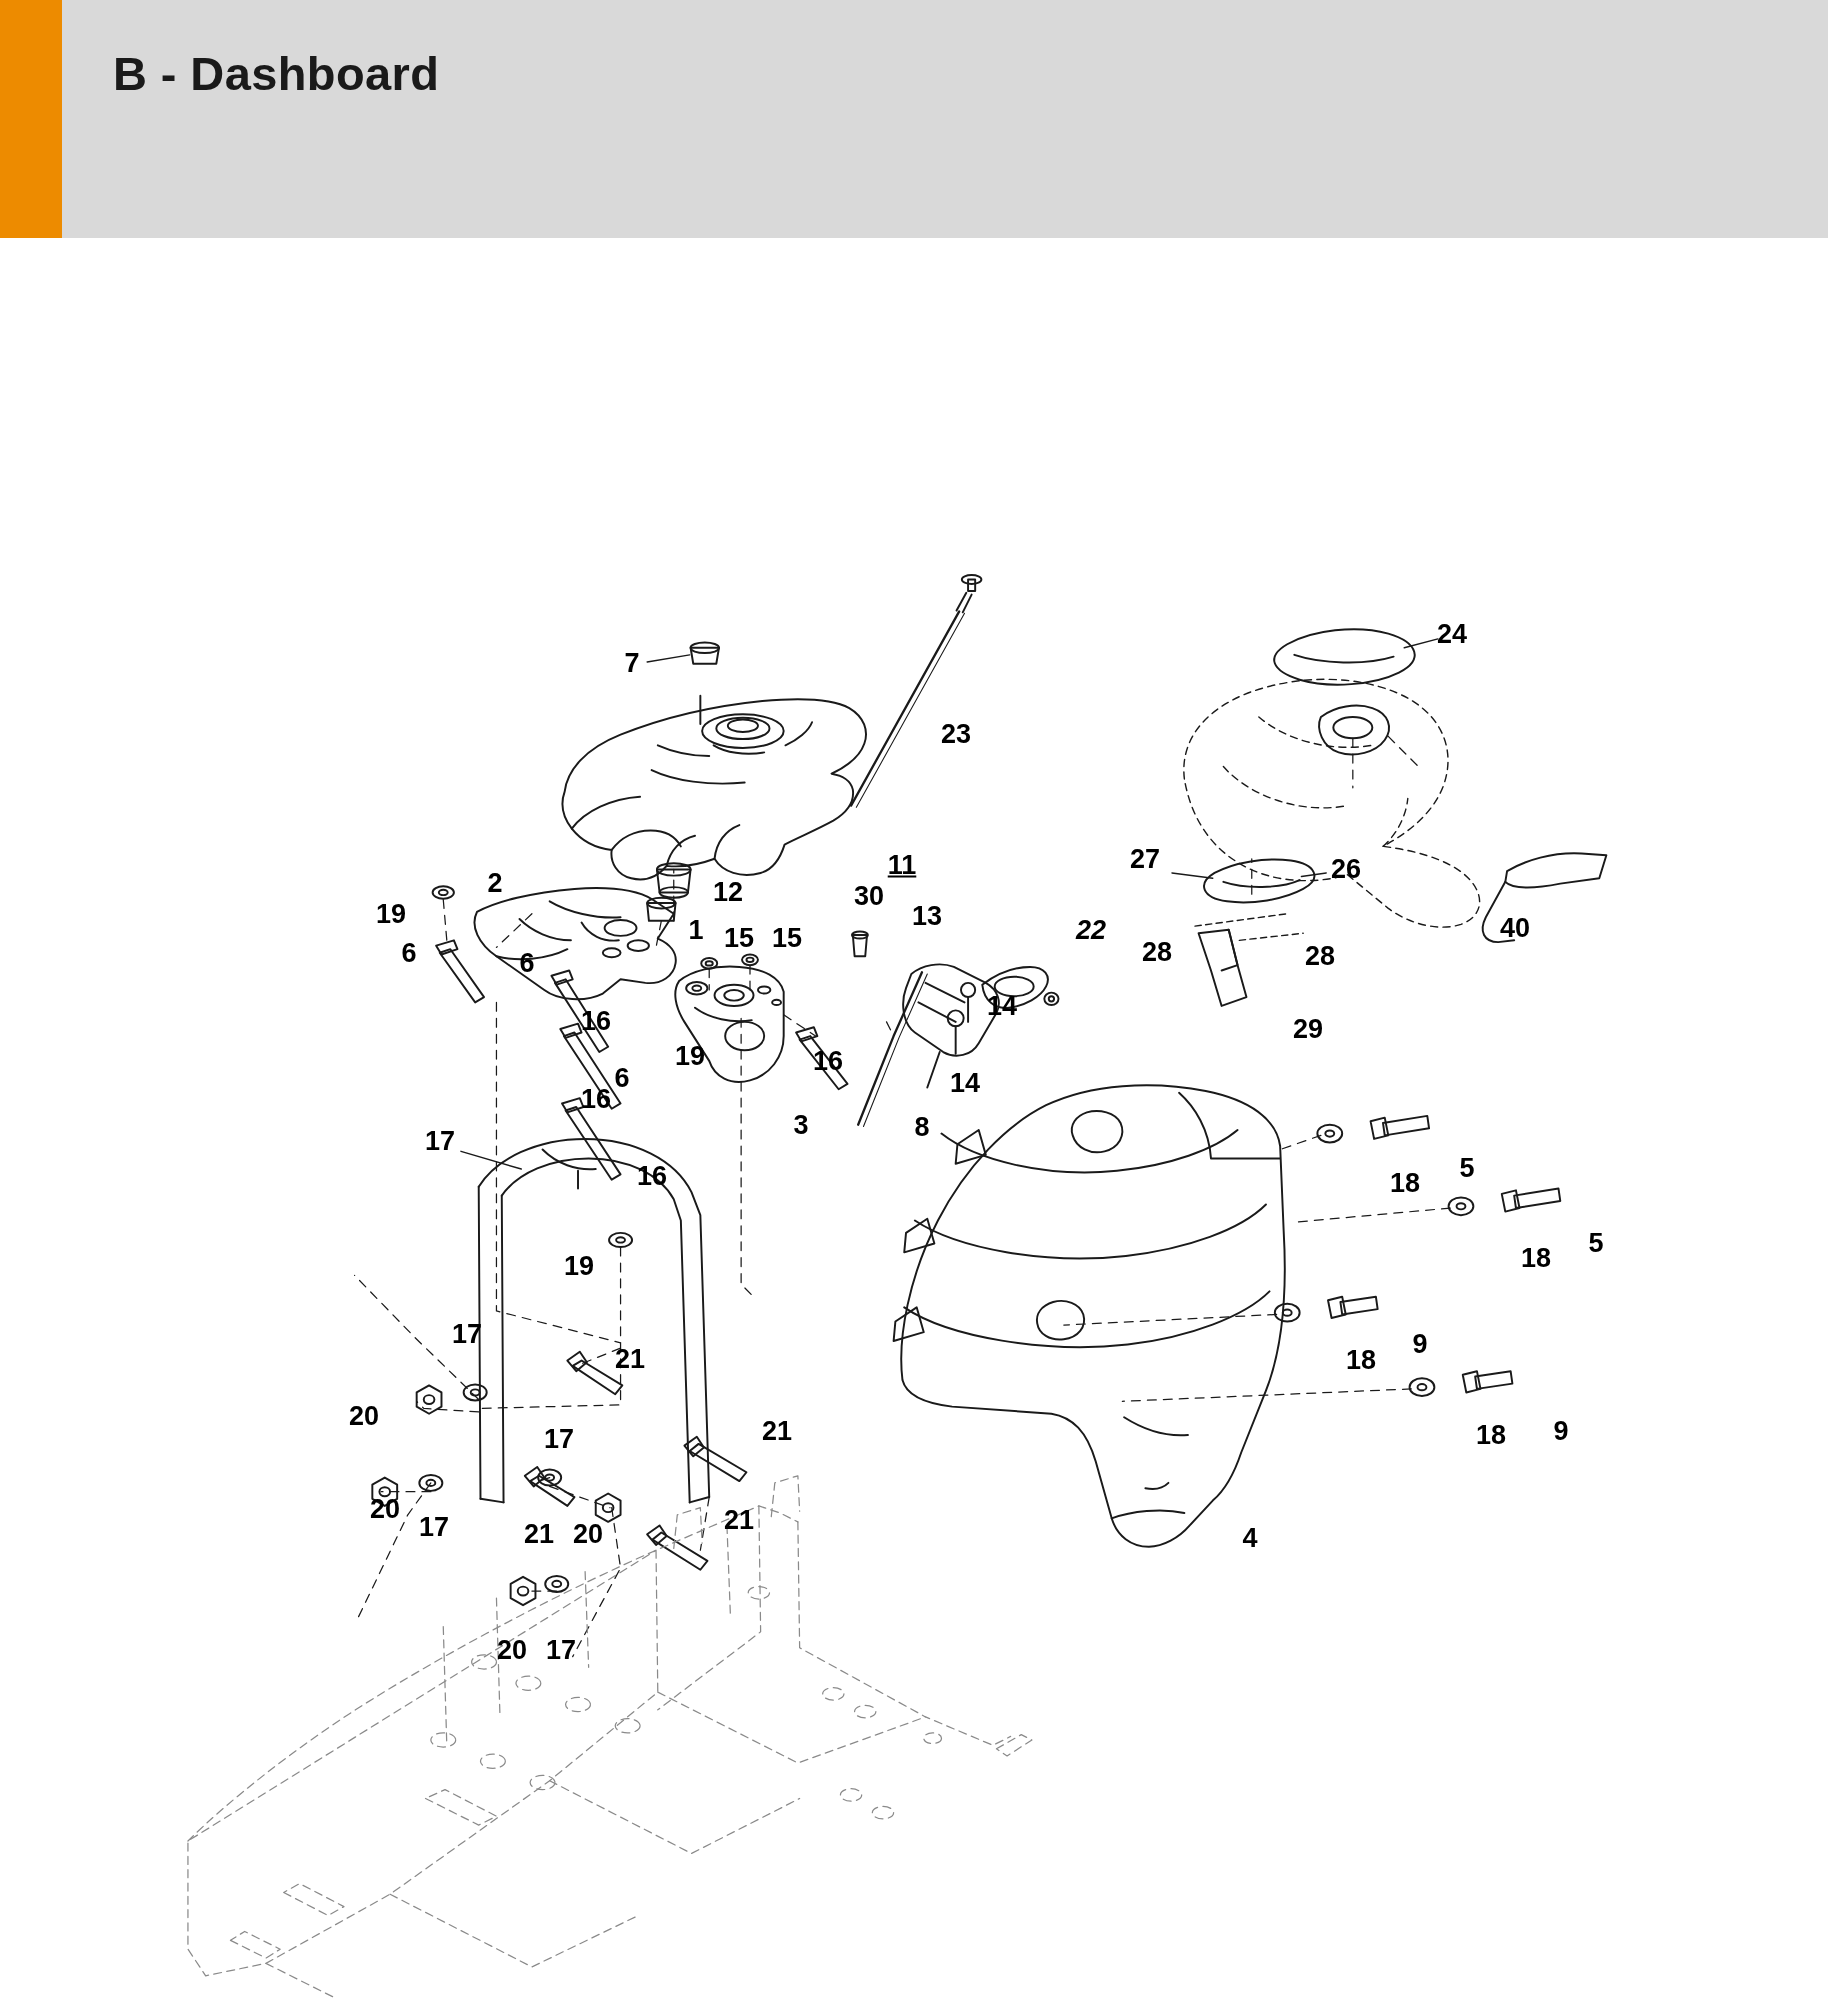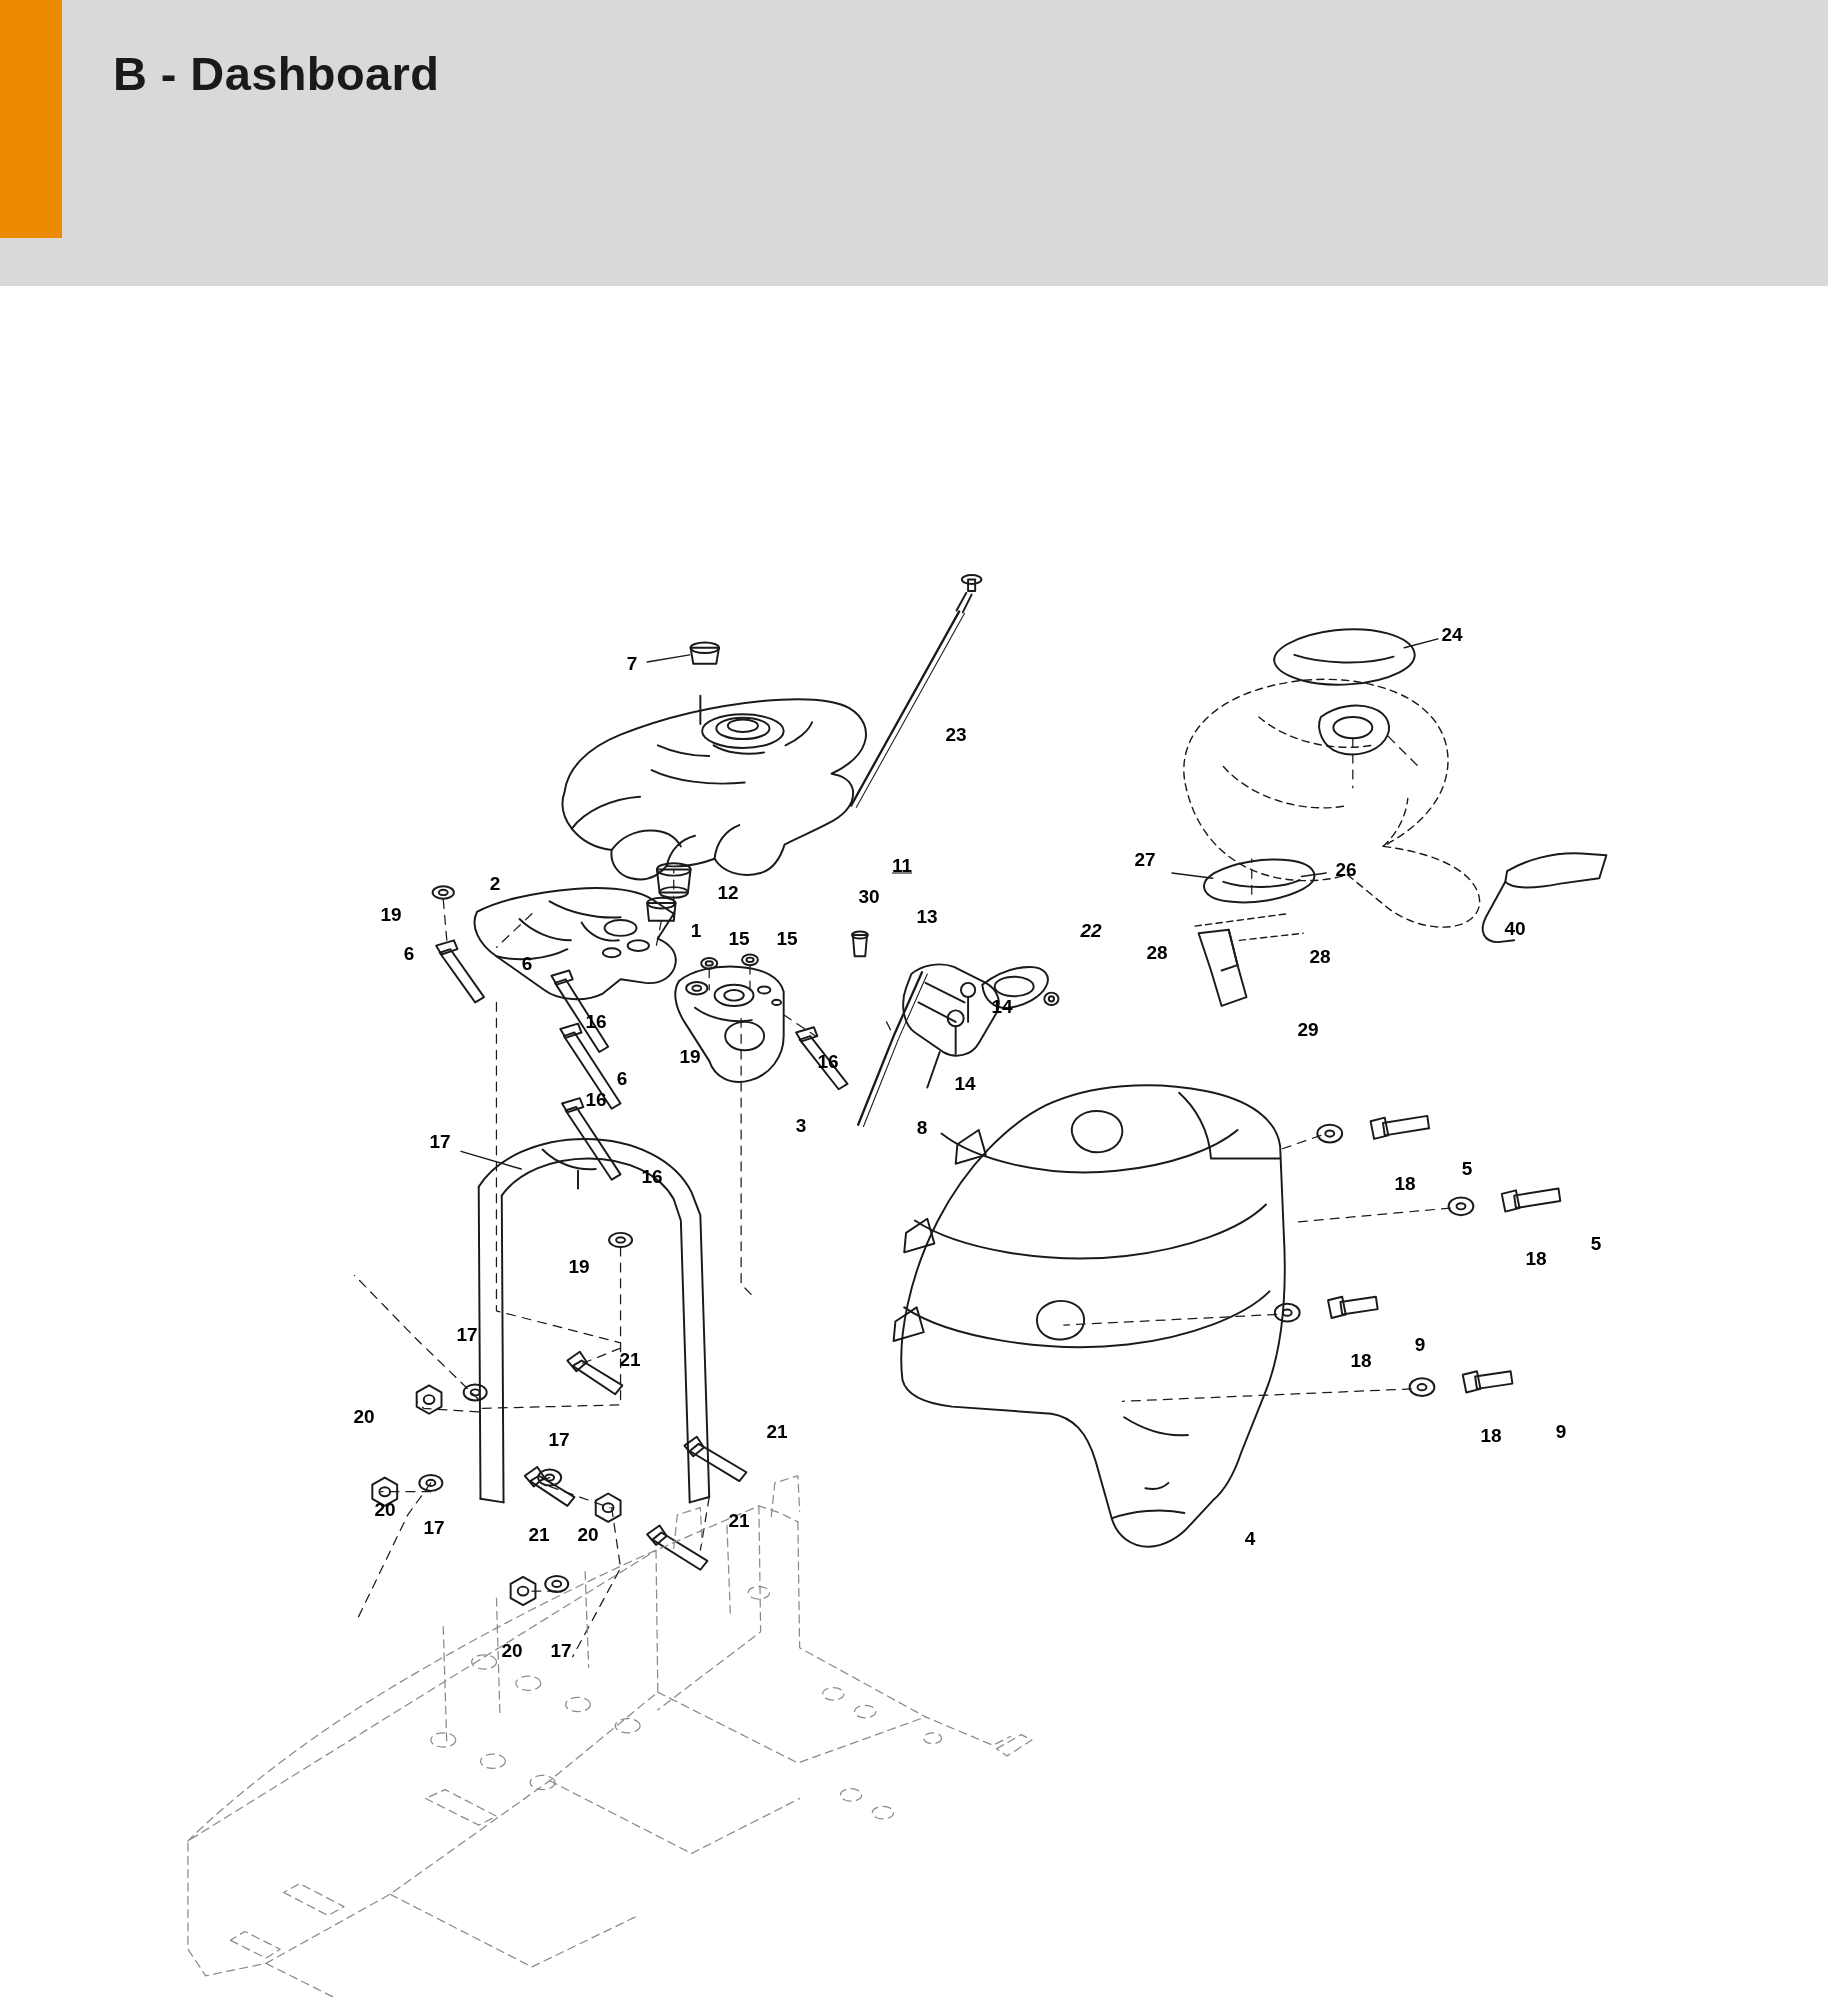--- a/index.html
+++ b/index.html
@@ -19,21 +19,21 @@
     width: 1828px;
     height: 2014px;
     background: #ffffff;
   }
   
   .header-band {
     position: absolute;
     left: 0;
     top: 0;
     width: 1828px;
-    height: 286px;
+    height: 238px;
     background: #d9d9d9;
   }
   .header-accent {
     position: absolute;
     left: 0;
     top: 0;
     width: 62px;
     height: 238px;
     background: #ed8b00;
   }
@@ -54,21 +54,21 @@
     top: 238px;
     width: 1828px;
     height: 1777px;
   }
   #drawing svg {
     display: block;
   }
   
   .callout {
     position: absolute;
-    font-size: 19px;
+    font-size: 27px;
     font-weight: bold;
     color: #000000;
     line-height: 1;
     white-space: nowrap;
     transform: translate(-50%, -50%);
   }
 </style>
 </head>
 <body>
 

